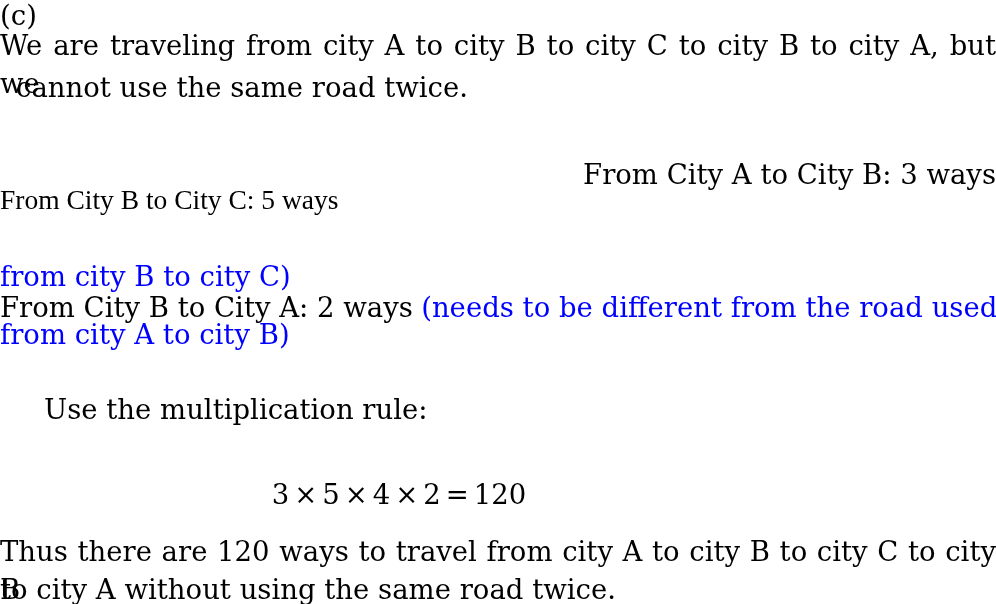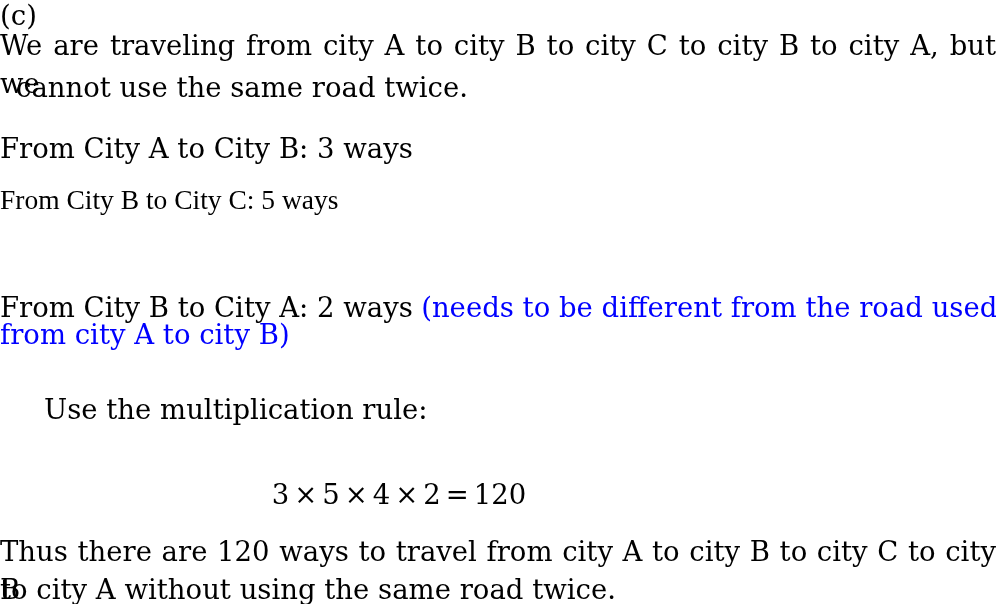--- a/index.html
+++ b/index.html
@@ -46,21 +46,21 @@
   .part-label {
     top: -4px;
     font-size: 27.5px;
   }
 
   
   .p1l1 { top: 26px; }
   .p1l2 { top: 68px; margin-left: 16px; }
 
   
-  .l1 { top: 129px; }
+  .l1 { top: 155px; text-align: right; }
   .l2 { top: 181px; font-family: Liberation Serif, serif; }
   .l3 { top: 219px; }
   .l3b { top: 257px; }
   .l4 { top: 288px; }
   .l4b { top: 315px; }
 
   
   .rule-line { top: 390px; margin-left: 44px; }
 
   
@@ -93,20 +93,21 @@
   <div class="ln p1l2">cannot use the same road twice.</div>
 
   <div class="ln l1">
     <span>From City A to City B: 3 ways</span>
   </div>
 
   <div class="ln l2">
     <span>From City B to City C: 5 ways</span>
   </div>
 
+  <div class="ln l3b blue">from city B to city C)</div>
 
   <div class="ln l4">
     <span>From City B to City A: 2 ways</span><span class="sp"></span><span class="blue">(needs to be different from the road used</span>
   </div>
   <div class="ln l4b blue">from city A to city B)</div>
 
   <div class="ln rule-line">Use the multiplication rule:</div>
 
   <div class="equation">
     <span>3</span><span class="op">×</span><span>5</span><span class="op">×</span><span>4</span><span class="op">×</span><span>2</span><span class="op">=</span><span>120</span>

